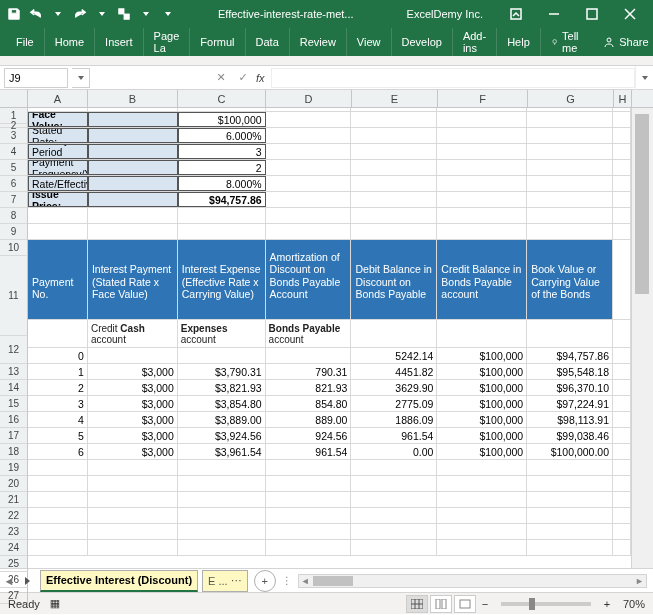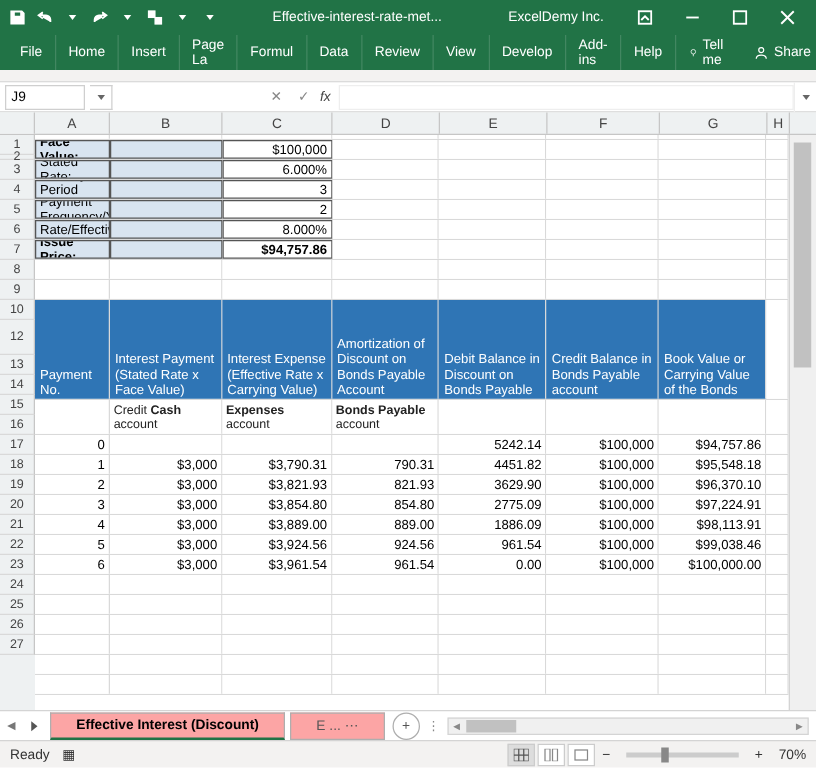--- a/index.html
+++ b/index.html
@@ -52,32 +52,32 @@
 .grid { position:relative; flex:1; overflow:hidden; }
 .cells { position:relative; }
 
 
 .row { display:flex; height:16px; border-bottom:1px solid #d9d9d9; }
 .row.tall { height:80px; }
 .row.med { height:28px; }
 .cell { border-right:1px solid #d9d9d9; font-size:10.5px; padding:0 3px; display:flex; align-items:center; background:#fff; overflow:hidden; }
 .cell.right { justify-content:flex-end; }
 .blue { background:#d8e4f0 !important; }
-.hdrcell { background:#2f75b5; color:#fff; font-size:10.5px; padding:0 4px; align-items:flex-end; line-height:1.2; }
+.hdrcell { background:#2f75b5; color:#fff; font-size:10.5px; padding:18px 4px; align-items:flex-end; line-height:1.2; }
 .title-row .merged { width:600px; text-align:center; color:#d97a00; font-weight:bold; font-size:12px; border:1px solid #555; justify-content:center; }
 .thickborder { border:1px solid #555 !important; }
 .bold { font-weight:bold; }
 
 .vscroll { width:22px; background:#f0f0f0; border-left:1px solid #d4d4d4; position:relative; }
 .vthumb { position:absolute; left:3px; width:14px; background:#c1c1c1; }
 
 
 .sheetbar { height:24px; display:flex; align-items:center; background:#fff; border-top:1px solid #d4d4d4; font-size:11px; }
 .navbtn { width:18px; display:flex; justify-content:center; color:#777; }
-.stab { height:22px; padding:0 20px; display:flex; align-items:center; border:1px solid #aeaeae; border-bottom:2px solid #217346; background:#fca5a5; font-weight:bold; margin-left:4px; }
+.stab { height:22px; padding:0 5px; display:flex; align-items:center; border:1px solid #aeaeae; border-bottom:2px solid #217346; background:#fef9c3; font-weight:bold; margin-left:4px; }
 .stab.inactive { border-bottom:1px solid #aeaeae; font-weight:normal; color:#555; }
 .addsheet { width:22px; height:22px; display:flex; align-items:center; justify-content:center; border:1px solid #aeaeae; border-radius:11px; margin-left:6px; color:#555; }
 .hscroll { flex:1; margin:0 6px; height:14px; background:#f0f0f0; border:1px solid #d4d4d4; position:relative; }
 .hthumb { position:absolute; top:1px; height:10px; background:#c1c1c1; }
 
 
 .status { height:22px; background:#f3f2f1; border-top:1px solid #d4d4d4; display:flex; align-items:center; font-size:11px; padding:0 8px; color:#333; }
 .status .spacer { flex:1; }
 .viewbtn { width:22px; height:18px; border:1px solid #ccc; margin:0 1px; display:flex; align-items:center; justify-content:center; background:#fff; }
 .viewbtn.active { background:#ddd; }
@@ -225,20 +225,21 @@
     <div class="rh">1</div>
     <div class="rh" style="height:4px;line-height:4px;">2</div>
     <div class="rh">3</div>
     <div class="rh">4</div>
     <div class="rh">5</div>
     <div class="rh">6</div>
     <div class="rh">7</div>
     <div class="rh">8</div>
     <div class="rh">9</div>
     <div class="rh">10</div>
+    <div class="rh tall">11</div>
     <div class="rh med">12</div>
     <div class="rh">13</div>
     <div class="rh">14</div>
     <div class="rh">15</div>
     <div class="rh">16</div>
     <div class="rh">17</div>
     <div class="rh">18</div>
     <div class="rh">19</div>
     <div class="rh">20</div>
     <div class="rh">21</div>

